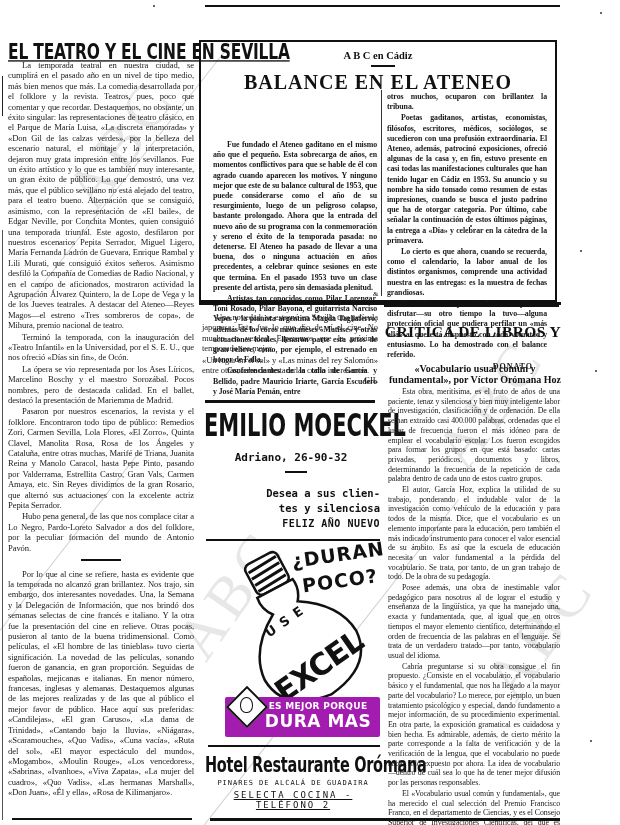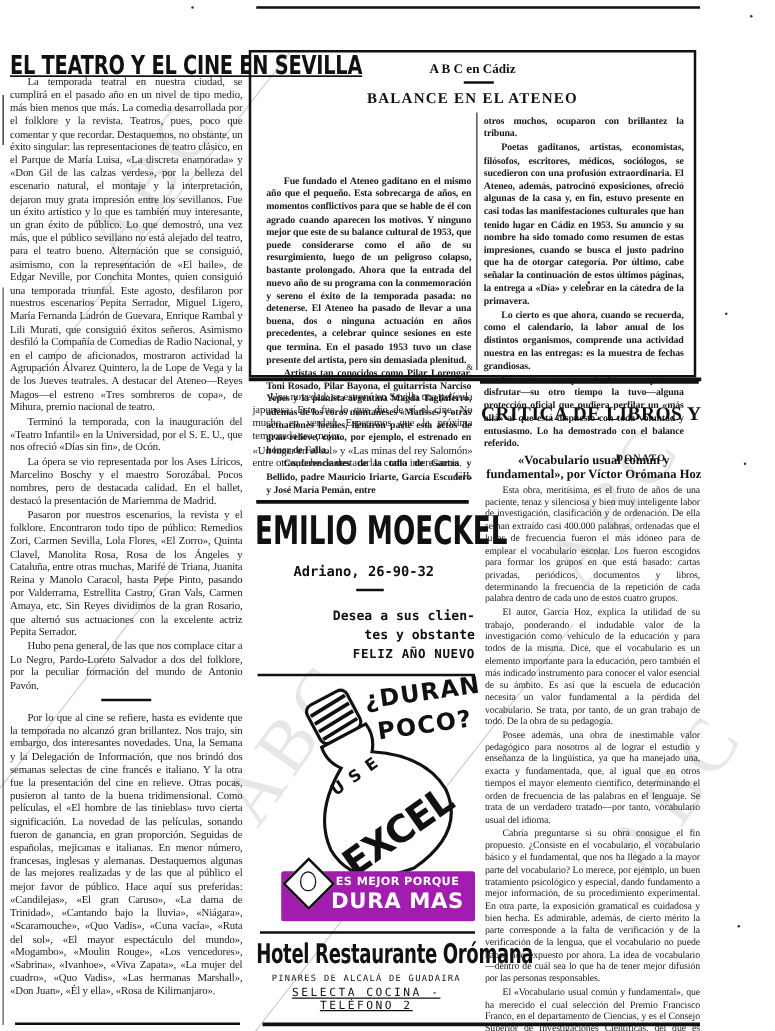--- a/index.html
+++ b/index.html
@@ -29,21 +29,21 @@
   }
   #left-col { left:8px; top:60px; width:186px; }
   .ornament { width:40px; height:1.5px; background:#111; margin:6px auto 8px auto; }
 
   
   #ateneo-box {
     left:199px; top:40px; width:358px; height:262px; border:2px solid #111; border-top-width:2px; box-sizing:border-box;
   }
   #ateneo-section { position:absolute; top:8px; width:100%; text-align:center; font-size:10.5px; font-weight:bold; }
   #ateneo-sep { position:absolute; top:23px; left:170px; width:24px; height:1.5px; background:#111; }
-  #ateneo-title { position:absolute; top:29px; width:100%; text-align:center; font-size:12px; font-weight:bold; letter-spacing:1px; }
+  #ateneo-title { position:absolute; top:29px; width:100%; text-align:center; font-size:20px; font-weight:bold; letter-spacing:1px; }
   #ateneo-col1 { position:absolute; left:12px; top:50px; width:164px; }
   #ateneo-col2 { position:absolute; left:186px; top:50px; width:160px; }
   #ateneo-divider { position:absolute; left:180px; top:48px; width:1px; height:206px; background:#333; }
   #ateneo-signature { text-align:right; font-size:8px; letter-spacing:1px; font-variant:small-caps; margin-top:2px; padding-right:14px; }
   #ateneo-pagemark { position:absolute; left:172px; bottom:2px; font-size:7px; }
 
   
   #mid-text { left:202px; top:312px; width:176px; }
   #mid-sign { text-align:right; font-size:8.6px; }
 
@@ -138,21 +138,21 @@
   <p style="text-indent:0;">«Un lugar en el sol» y «Las minas del rey Salomón» entre otras, cabe de destacarlas como interesantes.</p>
   <div id="mid-sign">GIL</div>
 </div>
 
 <div id="ad-top-rule" class="rule"></div>
 <div id="ad-moeckel-name" class="abs">EMILIO MOECKEL</div>
 <div id="ad-moeckel-addr" class="abs">Adriano, 26-90-32</div>
 <div id="ad-moeckel-sep" class="rule"></div>
 <div id="ad-moeckel-greet" class="abs">
   <div>Desea a sus clien-</div>
-  <div>tes y obstante</div>
+  <div>tes y silenciosa</div>
   <div id="ad-moeckel-feliz">FELIZ AÑO NUEVO</div>
 </div>
 <div id="ad-mid-rule" class="rule"></div>
 
 <svg id="bulb-svg" class="abs" width="170" height="160" viewBox="0 0 170 160">
   <g transform="rotate(-28 85 80)">
     <rect x="62" y="2" width="36" height="34" rx="6" fill="#fff" stroke="#111" stroke-width="2.5"></rect>
     <path d="M64 10 L96 8 M64 17 L96 15 M64 24 L96 22 M64 31 L96 29" stroke="#111" stroke-width="3"></path>
     <path d="M60 36 Q58 48 66 58 Q30 80 28 112 Q30 150 80 156 Q130 150 132 112 Q130 80 94 58 Q102 48 100 36 Z" fill="#fff" stroke="#111" stroke-width="2.5"></path>
   </g>

